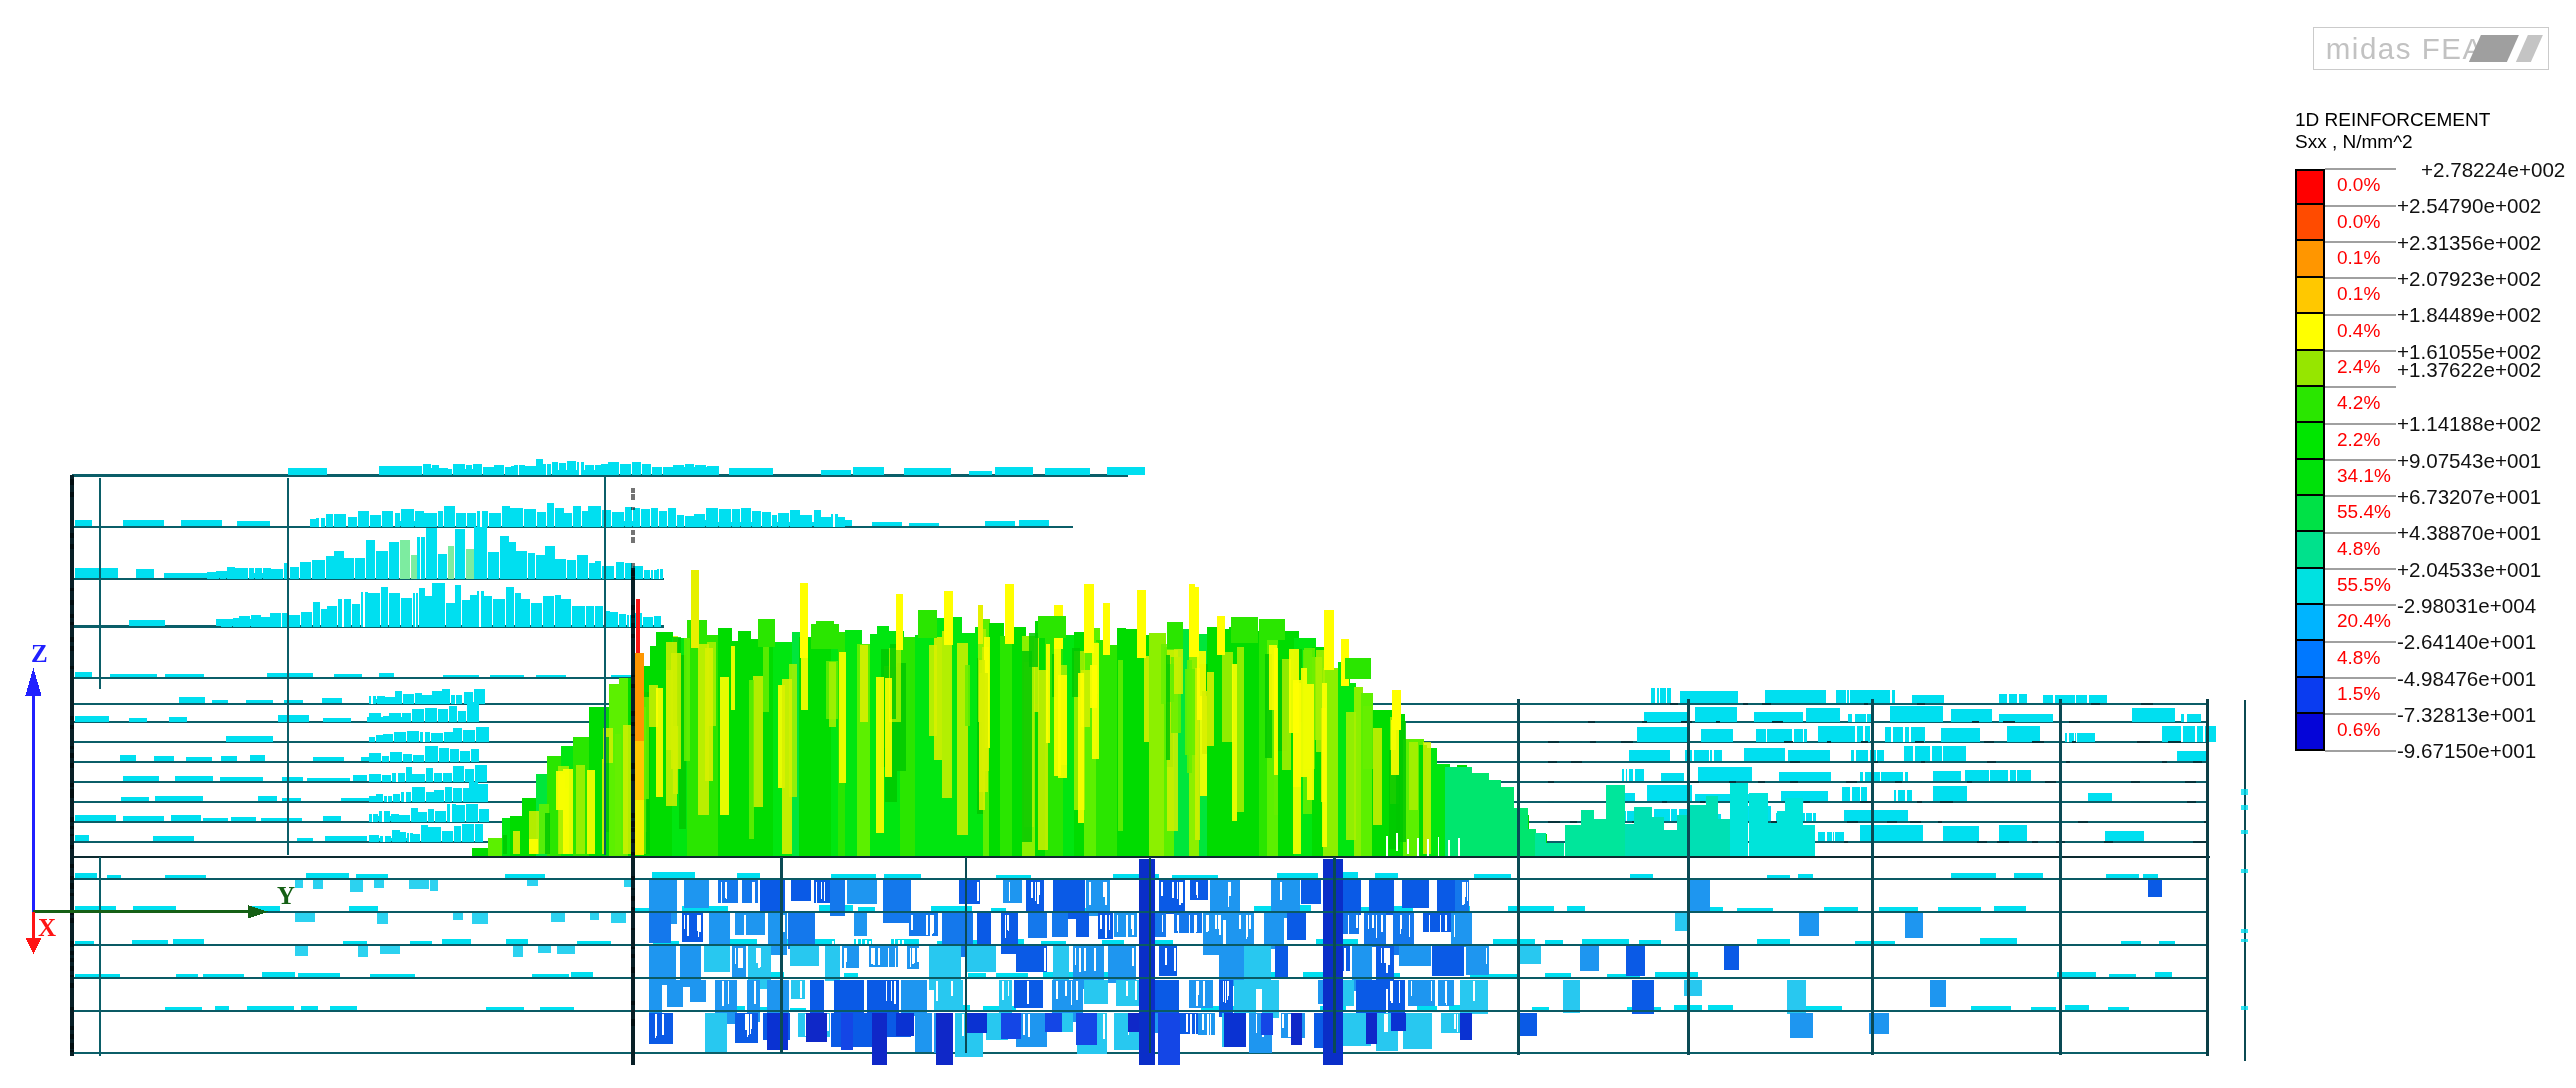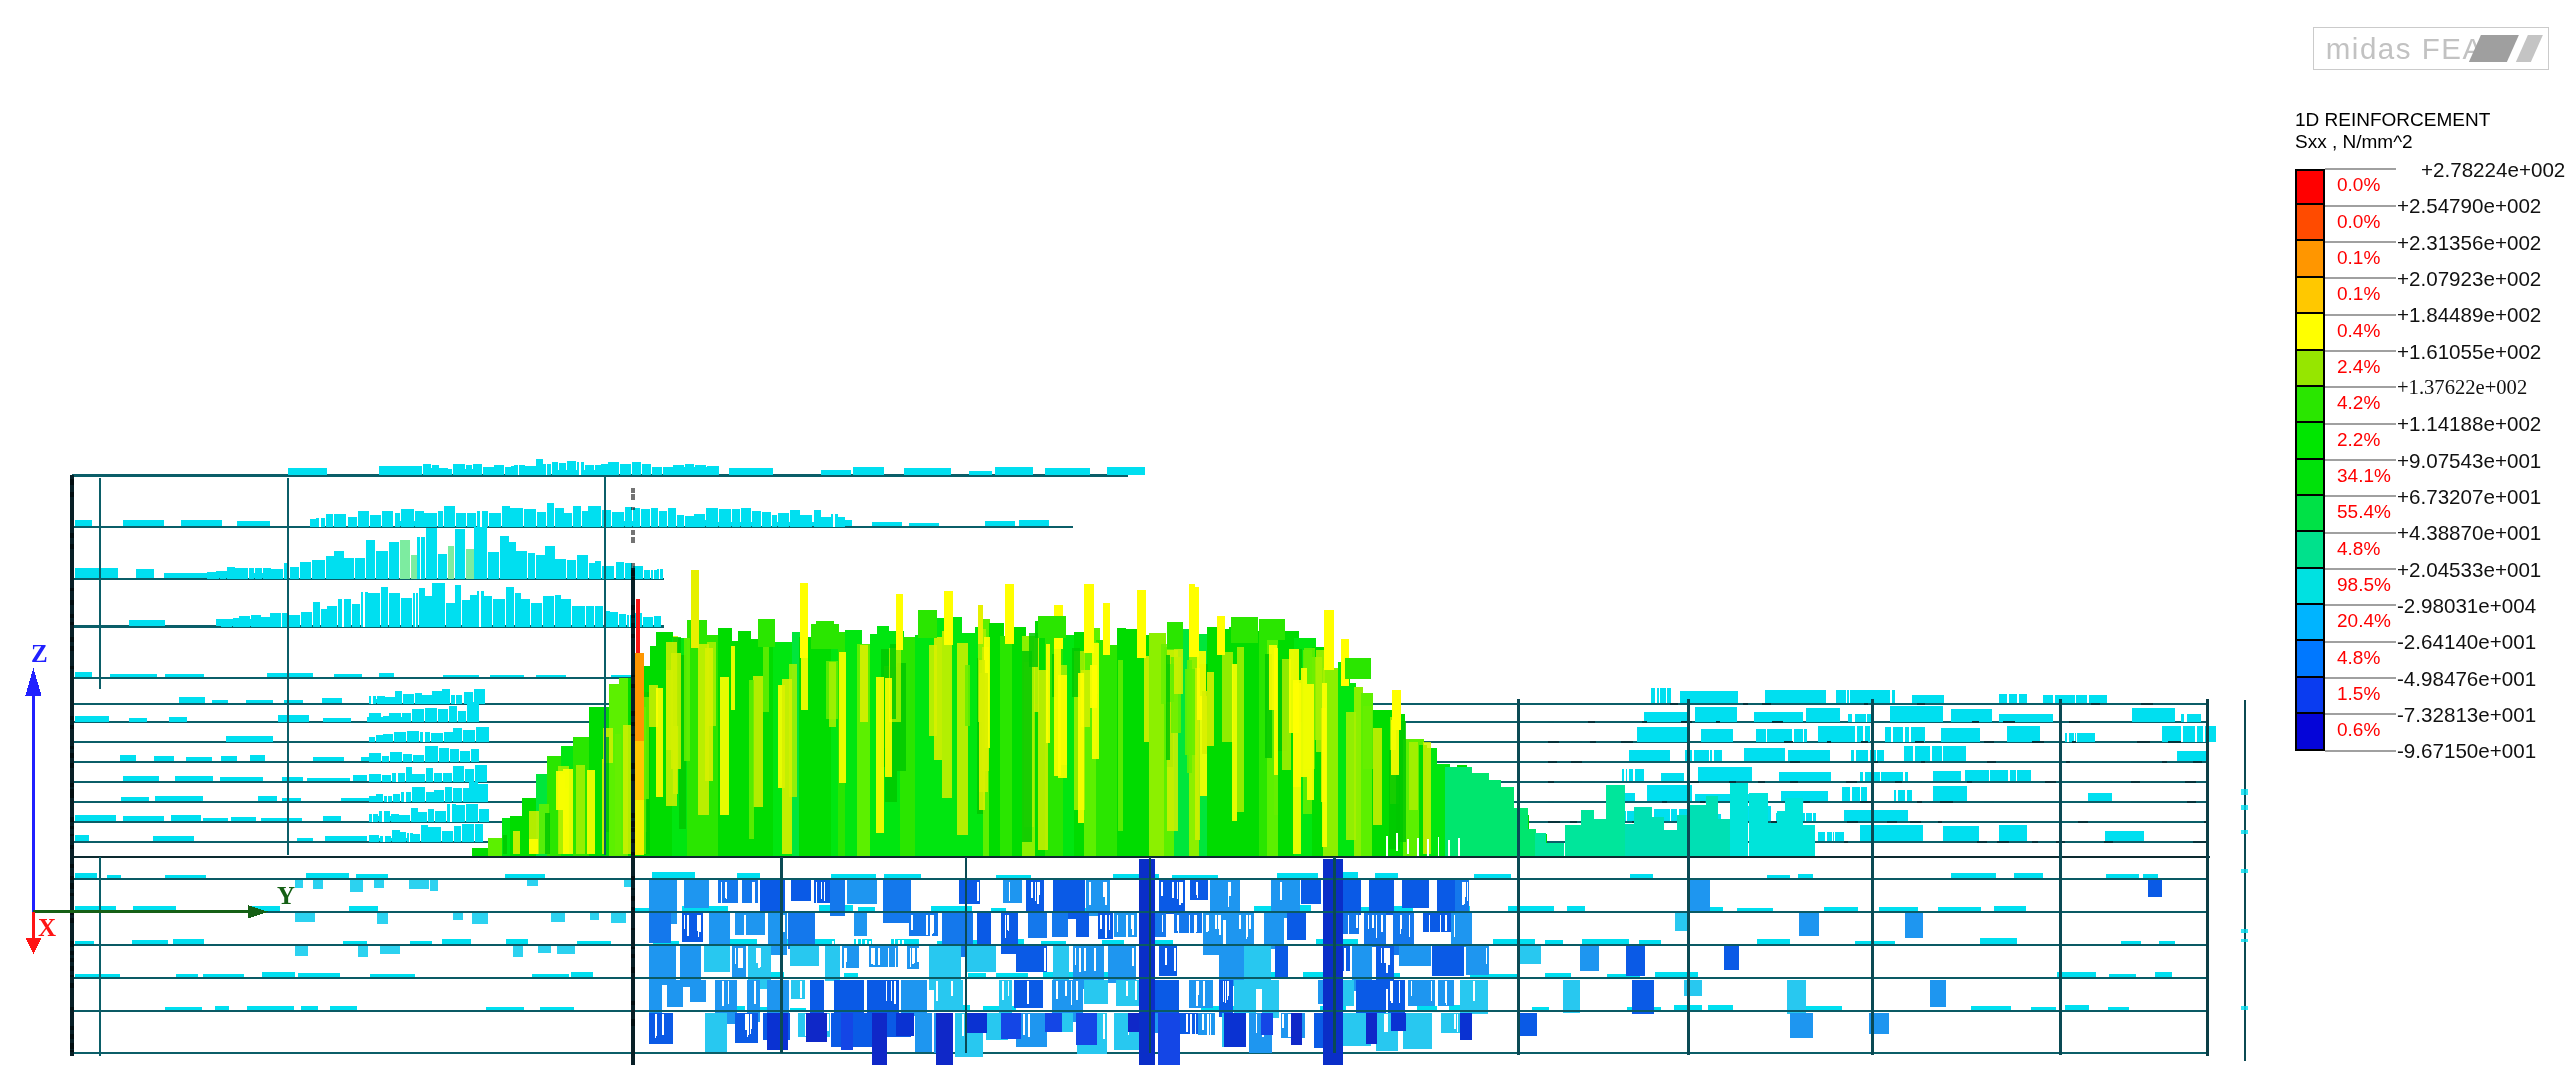--- a/index.html
+++ b/index.html
@@ -1816,39 +1816,39 @@
         <span class="lg-pct" style="top: 151px; color: rgb(255, 0, 0);">0.4%</span>
         <div class="lg-line" style="top: 145px;"></div>
         <span class="lg-val" style="top: 134px;">+1.84489e+002</span>
         <div class="lg-cell" style="top: 180px; height: 39px; background: rgb(150, 230, 0);"></div>
         <span class="lg-pct" style="top: 187px; color: rgb(255, 0, 0);">2.4%</span>
         <div class="lg-line" style="top: 181px;"></div>
         <span class="lg-val" style="top: 171px;">+1.61055e+002</span>
         <div class="lg-cell" style="top: 216px; height: 39px; background: rgb(42, 230, 0);"></div>
         <span class="lg-pct" style="top: 223px; color: rgb(255, 0, 0);">4.2%</span>
         <div class="lg-line" style="top: 217px;"></div>
-        <span class="lg-val" style="top: 207px; font-family: Liberation Serif, serif;">+1.37622e+002</span>
+        <span class="lg-val" style="top: 189px;">+1.37622e+002</span>
         <div class="lg-cell" style="top: 252px; height: 39px; background: rgb(0, 230, 0);"></div>
         <span class="lg-pct" style="top: 260px; color: rgb(255, 0, 0);">2.2%</span>
         <div class="lg-line" style="top: 254px;"></div>
         <span class="lg-val" style="top: 243px;">+1.14188e+002</span>
         <div class="lg-cell" style="top: 289px; height: 39px; background: rgb(0, 225, 10);"></div>
         <span class="lg-pct" style="top: 296px; color: rgb(255, 0, 0);">34.1%</span>
         <div class="lg-line" style="top: 290px;"></div>
         <span class="lg-val" style="top: 280px;">+9.07543e+001</span>
         <div class="lg-cell" style="top: 325px; height: 39px; background: rgb(0, 225, 70);"></div>
         <span class="lg-pct" style="top: 332px; color: rgb(255, 0, 0);">55.4%</span>
         <div class="lg-line" style="top: 326px;"></div>
         <span class="lg-val" style="top: 316px;">+6.73207e+001</span>
         <div class="lg-cell" style="top: 361px; height: 39px; background: rgb(0, 225, 140);"></div>
         <span class="lg-pct" style="top: 369px; color: rgb(255, 0, 0);">4.8%</span>
         <div class="lg-line" style="top: 363px;"></div>
         <span class="lg-val" style="top: 352px;">+4.38870e+001</span>
         <div class="lg-cell" style="top: 398px; height: 39px; background: rgb(0, 225, 225);"></div>
-        <span class="lg-pct" style="top: 405px; color: rgb(255, 0, 0);">98.5%</span>
+        <span class="lg-pct" style="top: 405px; color: rgb(255, 0, 0);">55.5%</span>
         <div class="lg-line" style="top: 399px;"></div>
         <span class="lg-val" style="top: 389px;">+2.04533e+001</span>
         <div class="lg-cell" style="top: 434px; height: 39px; background: rgb(0, 180, 255);"></div>
         <span class="lg-pct" style="top: 441px; color: rgb(255, 0, 0);">20.4%</span>
         <div class="lg-line" style="top: 435px;"></div>
         <span class="lg-val" style="top: 425px;">-2.98031e+004</span>
         <div class="lg-cell" style="top: 470px; height: 39px; background: rgb(0, 120, 255);"></div>
         <span class="lg-pct" style="top: 478px; color: rgb(255, 0, 0);">4.8%</span>
         <div class="lg-line" style="top: 472px;"></div>
         <span class="lg-val" style="top: 461px;">-2.64140e+001</span>

